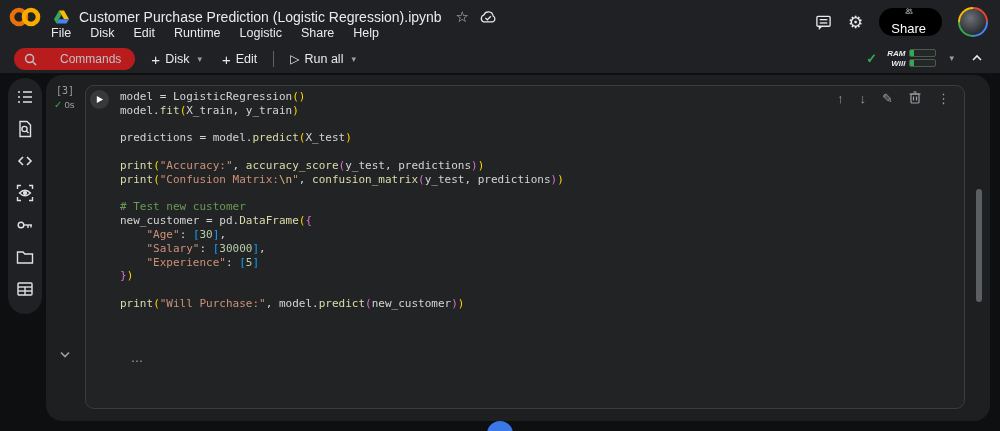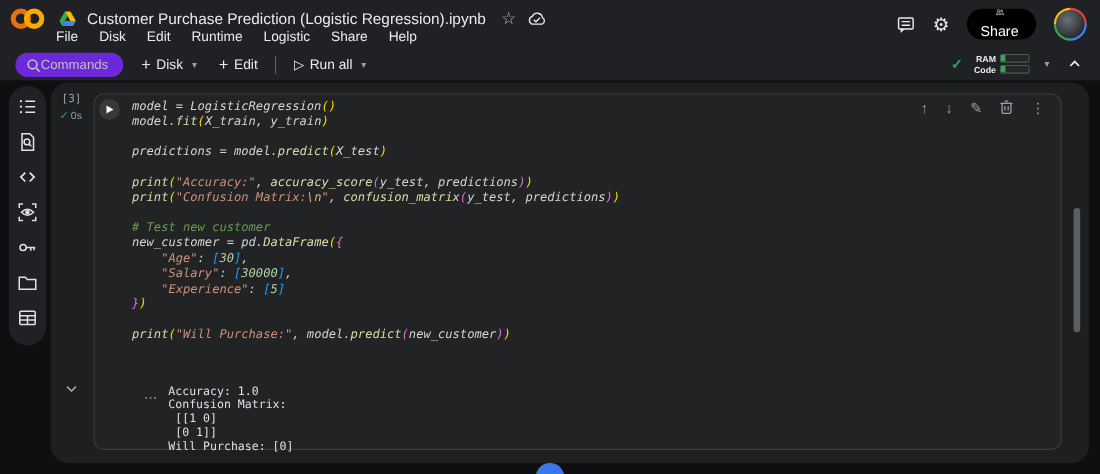--- a/index.html
+++ b/index.html
@@ -19,33 +19,33 @@
   .gear { font-size:17px; }
   .share-btn { height:28px; background:#000000; border-radius:15px; display:flex; align-items:center;
     gap:7px; padding:0 16px 0 12px; color:#fff; font-size:13px; cursor:pointer;flex-direction:column; }
   .avatar { width:30px; height:30px; border-radius:50%; padding:2px;
     background:conic-gradient(#ea4335 0 25%, #4285f4 25% 50%, #34a853 50% 75%, #fbbc04 75% 100%); }
   .avatar-img { width:100%; height:100%; border-radius:50%;
     background:radial-gradient(circle at 40% 35%, #6d7178, #2a2d31 70%); }
 
   
   .toolbar-left { position:absolute; left:14px; top:47px; height:24px; display:flex; align-items:center; gap:12px; }
-  .commands-pill { height:22px; background:#6d28d9; border-radius:12px; display:flex; align-items:center;
-    gap:0; padding:0 14px 0 10px; cursor:pointer;justify-content:center; }
+  .commands-pill { height:22px; background:#b91c1c; border-radius:12px; display:flex; align-items:center;
+    gap:23px; padding:0 14px 0 10px; cursor:pointer;justify-content:center; }
   .commands-pill span { color:#bdc1c6; font-size:12px; }
   .tb-btn { display:flex; align-items:center; gap:5px; color:#e8eaed; font-size:12.5px; cursor:pointer; padding:0 4px; }
   .tb-plus { font-size:15px; color:#e8eaed; }
   .caret { font-size:9px; color:#9aa0a6; padding-left:3px; }
   .tb-divider { width:1px; height:16px; background:#5f6368; }
   .runall-glyph { font-size:12px; color:#e8eaed; }
   .toolbar-right { position:absolute; right:16px; top:45px; height:26px; display:flex; align-items:center; gap:10px; }
   .tb-check { color:#34a853; font-size:13px; font-weight:bold; }
   .res-rows { display:flex; flex-direction:column; gap:1px; }
   .res-row { display:flex; align-items:center; gap:4px; justify-content:flex-end; }
-  .res-label { color:#e8eaed; font-size:8px; font-weight:bold; line-height:9px; }
+  .res-label { color:#e8eaed; font-size:8px; font-weight:bold; line-height:9px;font-style:italic; }
   .res-bar { width:27px; height:8px; border:1px solid #4d5a4e; border-radius:2px; background:#232725; position:relative; overflow:hidden; }
   .res-bar i { position:absolute; left:0; top:0; bottom:0; width:4px; background:#34a853; }
 
   
   .sidebar { position:absolute; left:8px; top:78px; width:34px; height:236px; background:#202124;
     border-radius:17px; display:flex; flex-direction:column; align-items:center; gap:12px; padding-top:9px; }
   .sb-icon { width:20px; height:20px; cursor:pointer; display:flex; align-items:center; justify-content:center; }
 
   
   .panel { position:absolute; left:46px; top:75px; width:944px; height:346px; background:#1e1f20; border-radius:16px; }
@@ -55,21 +55,21 @@
   .exec-check { color:#34a853; font-size:10px; }
   .exec-time { color:#9aa0a6; font-size:9.5px; }
 
   .cell { position:absolute; left:39px; top:10px; width:880px; height:324px; background:#212325;
     border:1px solid #3a3d40; border-radius:9px; }
   .run-btn { position:absolute; left:4px; top:4px; width:19px; height:19px; border-radius:50%;
     background:#37393b; display:flex; align-items:center; justify-content:center; cursor:pointer; }
   .cell-toolbar { position:absolute; right:14px; top:5px; display:flex; align-items:center; gap:16px; }
   .ct-icon { color:#9aa0a6; font-size:13px; line-height:13px; cursor:pointer; }
   .code-lines { position:absolute; left:34px; top:4px; font-family:"DejaVu Sans Mono", monospace;
-    font-size:11px; line-height:13.8px; white-space:pre; cursor:text;font-style:italic; }
+    font-size:11px; line-height:13.8px; white-space:pre; cursor:text; }
   .tk-def { color:#d4d4d4; } .tk-fn { color:#dcdcaa; } .tk-str { color:#ce9178; }
   .tk-com { color:#6a9955; } .tk-num { color:#b5cea8; } .tk-esc { color:#d7ba7d; }
   .tk-b1 { color:#ffd700; } .tk-b2 { color:#da70d6; } .tk-b3 { color:#179fff; }
 
   .output-collapse { position:absolute; left:13px; top:270px; cursor:pointer; }
   .output-menu { position:absolute; left:45px; top:268px; color:#9aa0a6; font-size:12px;
     letter-spacing:1px; cursor:pointer; }
   .output-lines { position:absolute; left:67px; top:264px; color:#dfe1e5;
     font-family:"DejaVu Sans Mono", monospace; font-size:10.5px; line-height:12.4px; white-space:pre; }
 
@@ -167,21 +167,21 @@
 <div class="toolbar-right">
   <span class="tb-check">✓</span>
   <div class="res-rows">
     <div class="res-row">
       <span class="res-label">RAM</span>
       <span class="res-bar">
           <i></i>
         </span>
     </div>
     <div class="res-row">
-      <span class="res-label">Code</span>
+      <span class="res-label">Will</span>
       <span class="res-bar">
           <i></i>
         </span>
     </div>
   </div>
   <span class="caret">▾</span>
   <svg width="14" height="10" viewBox="0 0 14 10" fill="none" stroke="#e8eaed" stroke-width="1.6" style="margin-left:6px;">
     <polyline points="3 7 7 3 11 7"></polyline>
   </svg>
 </div>
@@ -268,21 +268,20 @@
           <line x1="4.5" y1="5.5" x2="4.5" y2="9.5"></line>
             <line x1="7.5" y1="5.5" x2="7.5" y2="9.5"></line>
         </svg>
       </span>
       <span class="ct-icon">⋮</span>
     </div>
 
     <div class="code-lines"><div><span class="tk-def">model = LogisticRegression</span><span class="tk-b1">()</span></div><div><span class="tk-def">model.</span><span class="tk-fn">fit</span><span class="tk-b1">(</span><span class="tk-def">X_train, y_train</span><span class="tk-b1">)</span></div><div>&nbsp;</div><div><span class="tk-def">predictions = model.</span><span class="tk-fn">predict</span><span class="tk-b1">(</span><span class="tk-def">X_test</span><span class="tk-b1">)</span></div><div>&nbsp;</div><div><span class="tk-fn">print</span><span class="tk-b1">(</span><span class="tk-str">"Accuracy:"</span><span class="tk-def">, </span><span class="tk-fn">accuracy_score</span><span class="tk-b2">(</span><span class="tk-def">y_test, predictions</span><span class="tk-b2">)</span><span class="tk-b1">)</span></div><div><span class="tk-fn">print</span><span class="tk-b1">(</span><span class="tk-str">"Confusion Matrix:</span><span class="tk-esc">\n</span><span class="tk-str">"</span><span class="tk-def">, </span><span class="tk-fn">confusion_matrix</span><span class="tk-b2">(</span><span class="tk-def">y_test, predictions</span><span class="tk-b2">)</span><span class="tk-b1">)</span></div><div>&nbsp;</div><div><span class="tk-com"># Test new customer</span></div><div><span class="tk-def">new_customer = pd.</span><span class="tk-fn">DataFrame</span><span class="tk-b1">(</span><span class="tk-b2">{</span></div><div><span class="tk-def">    </span><span class="tk-str">"Age"</span><span class="tk-def">: </span><span class="tk-b3">[</span><span class="tk-num">30</span><span class="tk-b3">]</span><span class="tk-def">,</span></div><div><span class="tk-def">    </span><span class="tk-str">"Salary"</span><span class="tk-def">: </span><span class="tk-b3">[</span><span class="tk-num">30000</span><span class="tk-b3">]</span><span class="tk-def">,</span></div><div><span class="tk-def">    </span><span class="tk-str">"Experience"</span><span class="tk-def">: </span><span class="tk-b3">[</span><span class="tk-num">5</span><span class="tk-b3">]</span></div><div><span class="tk-b2">}</span><span class="tk-b1">)</span></div><div>&nbsp;</div><div><span class="tk-fn">print</span><span class="tk-b1">(</span><span class="tk-str">"Will Purchase:"</span><span class="tk-def">, model.</span><span class="tk-fn">predict</span><span class="tk-b2">(</span><span class="tk-def">new_customer</span><span class="tk-b2">)</span><span class="tk-b1">)</span></div></div>
 
     <span class="output-menu">⋯</span>
-    <div class="output-lines"><div>Accuracy: 1.0</div><div>Confusion Matrix:</div><div> [[1 0]</div><div> [0 1]]</div><div>Will Purchase: [0]</div></div>
   </div>
 
   <span class="output-collapse">
     <svg width="12" height="9" viewBox="0 0 12 9" fill="none" stroke="#9aa0a6" stroke-width="1.6">
       <polyline points="2 2.5 6 6.5 10 2.5"></polyline>
     </svg>
   </span>
 
   <div class="scroll-thumb"></div>
 </div>

